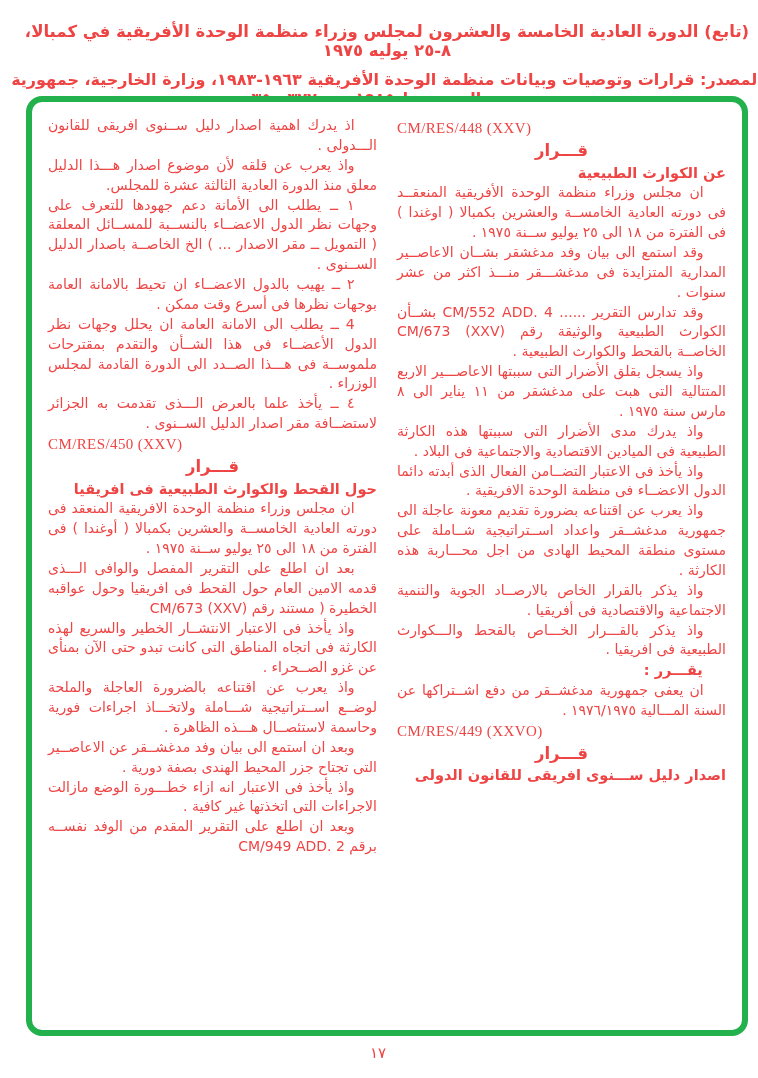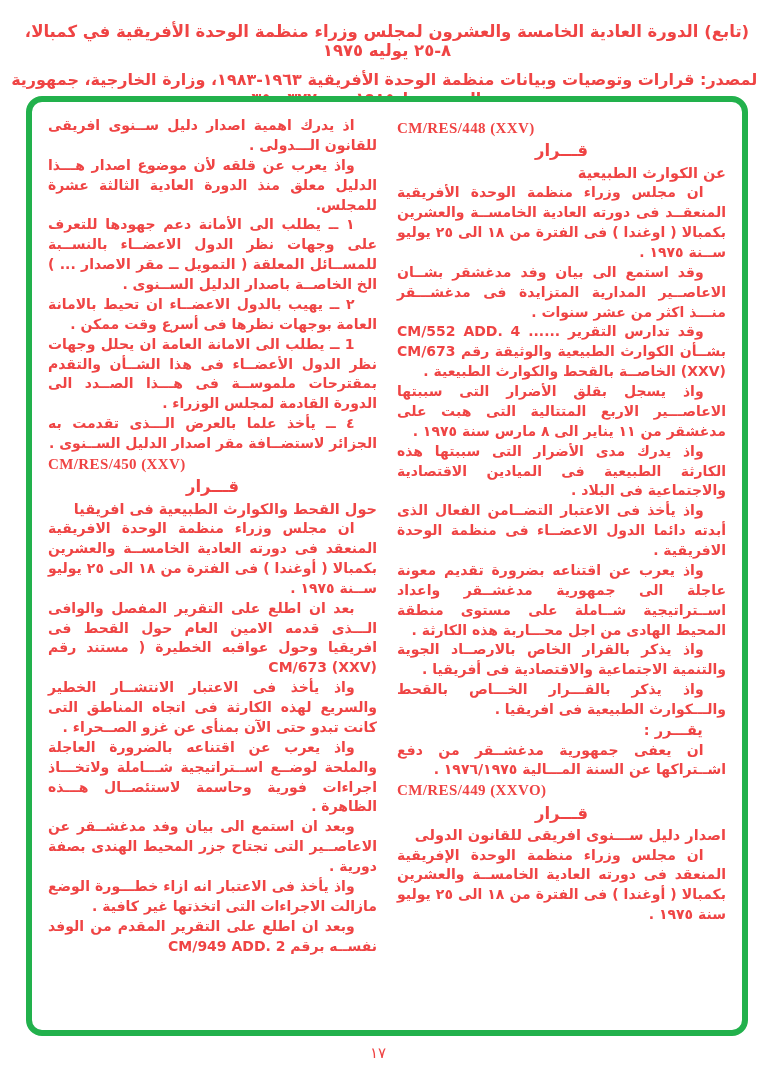--- a/index.html
+++ b/index.html
@@ -6,21 +6,21 @@
   .page{position:relative;width:758px;height:1078px;background:#fff;overflow:hidden;
         font-family:"DejaVu Sans",sans-serif;color:#111;}
   .hdr{direction:rtl;text-align:center;padding-top:22px;}
   .hdr-title{font-weight:bold;font-size:16.5px;letter-spacing:0;}
   .hdr-source{font-weight:bold;font-size:16px;margin-top:10px;}
   .frame{position:absolute;left:18px;top:96px;width:722px;height:940px;box-sizing:border-box;
          border:6px solid #22b14c;border-radius:16px;background:#fff;
          padding:14px 16px;display:flex;gap:20px;direction:rtl;overflow:hidden;}
   .col{flex:1;direction:rtl;font-size:14px;line-height:1.42;text-align:justify;}
   .col p,.col h3,.col div{margin:0;}
-  .blk{margin-bottom:9px;font-weight:bold;}
+  .blk{margin-bottom:9px;}
   .para{text-align:justify;text-indent:1.6em;}
   .decree{font-weight:bold;text-indent:1.6em;font-size:14.5px;margin:4px 0 10px;}
   .ref{direction:ltr;text-align:left;font-family:"Liberation Serif",serif;
        font-size:15px;letter-spacing:.4px;margin:24px 0 14px;}
   .col .ref:first-child{margin-top:2px;}
   .heading{text-align:center;font-weight:bold;font-size:16.5px;margin:6px 0 10px;}
   .subheading{text-align:right;font-weight:bold;font-size:14.5px;margin:0 0 12px;}
   .page-number{position:absolute;top:1044px;left:0;width:740px;text-align:center;font-size:15px;}
 </style>
 </head>
@@ -45,28 +45,27 @@
         <p class="blk para">واذ يدرك مدى الأضرار التى سببتها هذه الكارثة الطبيعية فى الميادين الاقتصادية والاجتماعية فى البلاد .</p>
         <p class="blk para">واذ يأخذ فى الاعتبار التضــامن الفعال الذى أبدته دائما الدول الاعضــاء فى منظمة الوحدة الافريقية .</p>
         <p class="blk para">واذ يعرب عن اقتناعه بضرورة تقديم معونة عاجلة الى جمهورية مدغشــقر واعداد اســتراتيجية شــاملة على مستوى منطقة المحيط الهادى من اجل محـــاربة هذه الكارثة .</p>
         <p class="blk para">واذ يذكر بالقرار الخاص بالارصــاد الجوية والتنمية الاجتماعية والاقتصادية فى أفريقيا .</p>
         <p class="blk para">واذ يذكر بالقـــرار الخـــاص بالقحط والـــكوارث الطبيعية فى افريقيا .</p>
         <p class="blk decree">يقـــرر :</p>
         <p class="blk para">ان يعفى جمهورية مدغشــقر من دفع اشــتراكها عن السنة المـــالية ١٩٧٦/١٩٧٥ .</p>
         <div class="blk ref" dir="ltr">CM/RES/449 (XXVO)</div>
         <h3 class="blk heading">قـــرار</h3>
         <h3 class="blk subheading">اصدار دليل ســـنوى افريقى للقانون الدولى</h3>
-        <p class="blk para">ان مجلس وزراء منظمة الوحدة الإفريقية المنعقد فى دورته العادية الخامســة والعشرين بكمبالا ( أوغندا ) فى الفترة من ١٨ الى ٢٥ يوليو سنة ١٩٧٥ .</p>
       </div>
     <div class="col" id="col-left">
         <p class="blk para">اذ يدرك اهمية اصدار دليل ســنوى افريقى للقانون الـــدولى .</p>
         <p class="blk para">واذ يعرب عن قلقه لأن موضوع اصدار هـــذا الدليل معلق منذ الدورة العادية الثالثة عشرة للمجلس.</p>
         <p class="blk para">١ ــ يطلب الى الأمانة دعم جهودها للتعرف على وجهات نظر الدول الاعضــاء بالنســبة للمســائل المعلقة ( التمويل ــ مقر الاصدار ... ) الخ الخاصــة باصدار الدليل الســنوى .</p>
         <p class="blk para">٢ ــ يهيب بالدول الاعضــاء ان تحيط بالامانة العامة بوجهات نظرها فى أسرع وقت ممكن .</p>
-        <p class="blk para">1 ــ يطلب الى الامانة العامة ان يحلل وجهات نظر الدول الأعضــاء فى هذا الشــأن والتقدم بمقترحات ملموســة فى هـــذا الصــدد الى الدورة القادمة لمجلس الوزراء .</p>
+        <p class="blk para">4 ــ يطلب الى الامانة العامة ان يحلل وجهات نظر الدول الأعضــاء فى هذا الشــأن والتقدم بمقترحات ملموســة فى هـــذا الصــدد الى الدورة القادمة لمجلس الوزراء .</p>
         <p class="blk para">٤ ــ يأخذ علما بالعرض الـــذى تقدمت به الجزائر لاستضــافة مقر اصدار الدليل الســنوى .</p>
         <div class="blk ref" dir="ltr">CM/RES/450 (XXV)</div>
         <h3 class="blk heading">قـــرار</h3>
         <h3 class="blk subheading">حول القحط والكوارث الطبيعية فى افريقيا</h3>
         <p class="blk para">ان مجلس وزراء منظمة الوحدة الافريقية المنعقد فى دورته العادية الخامســة والعشرين بكمبالا ( أوغندا ) فى الفترة من ١٨ الى ٢٥ يوليو ســنة ١٩٧٥ .</p>
         <p class="blk para">بعد ان اطلع على التقرير المفصل والوافى الـــذى قدمه الامين العام حول القحط فى افريقيا وحول عواقبه الخطيرة ( مستند رقم CM/673 (XXV)</p>
         <p class="blk para">واذ يأخذ فى الاعتبار الانتشــار الخطير والسريع لهذه الكارثة فى اتجاه المناطق التى كانت تبدو حتى الآن بمنأى عن غزو الصــحراء .</p>
         <p class="blk para">واذ يعرب عن اقتناعه بالضرورة العاجلة والملحة لوضــع اســتراتيجية شـــاملة ولاتخـــاذ اجراءات فورية وحاسمة لاستئصــال هـــذه الظاهرة .</p>
         <p class="blk para">وبعد ان استمع الى بيان وفد مدغشــقر عن الاعاصــير التى تجتاح جزر المحيط الهندى بصفة دورية .</p>
         <p class="blk para">واذ يأخذ فى الاعتبار انه ازاء خطـــورة الوضع مازالت الاجراءات التى اتخذتها غير كافية .</p>

